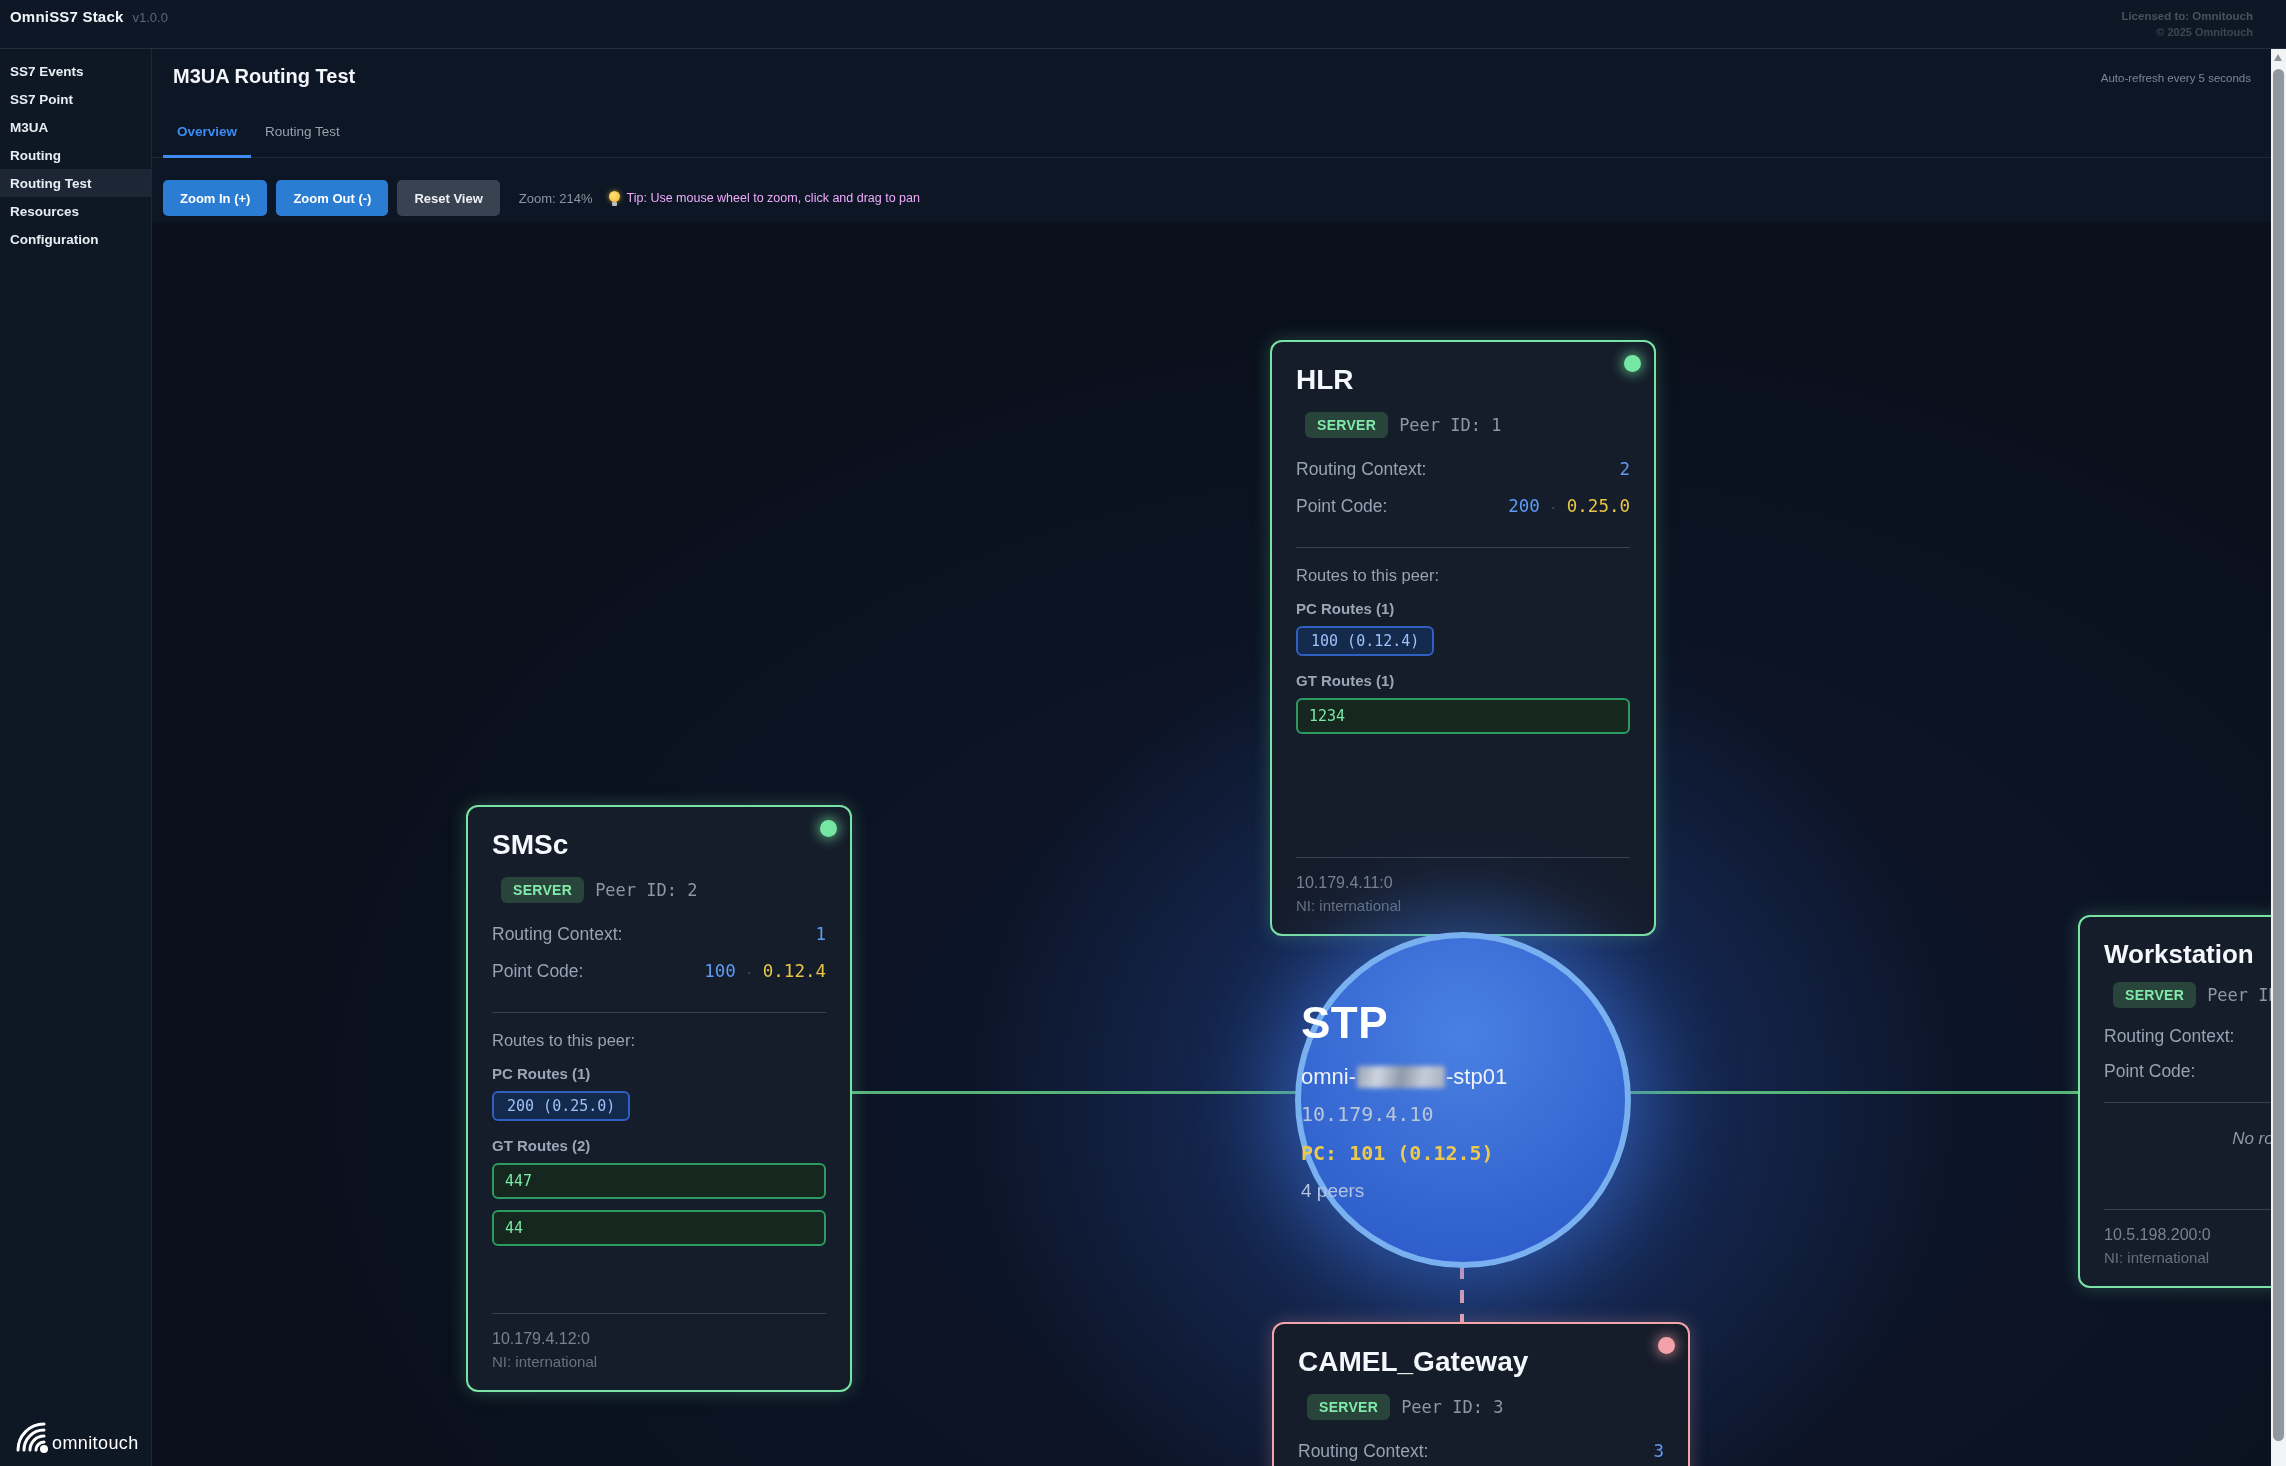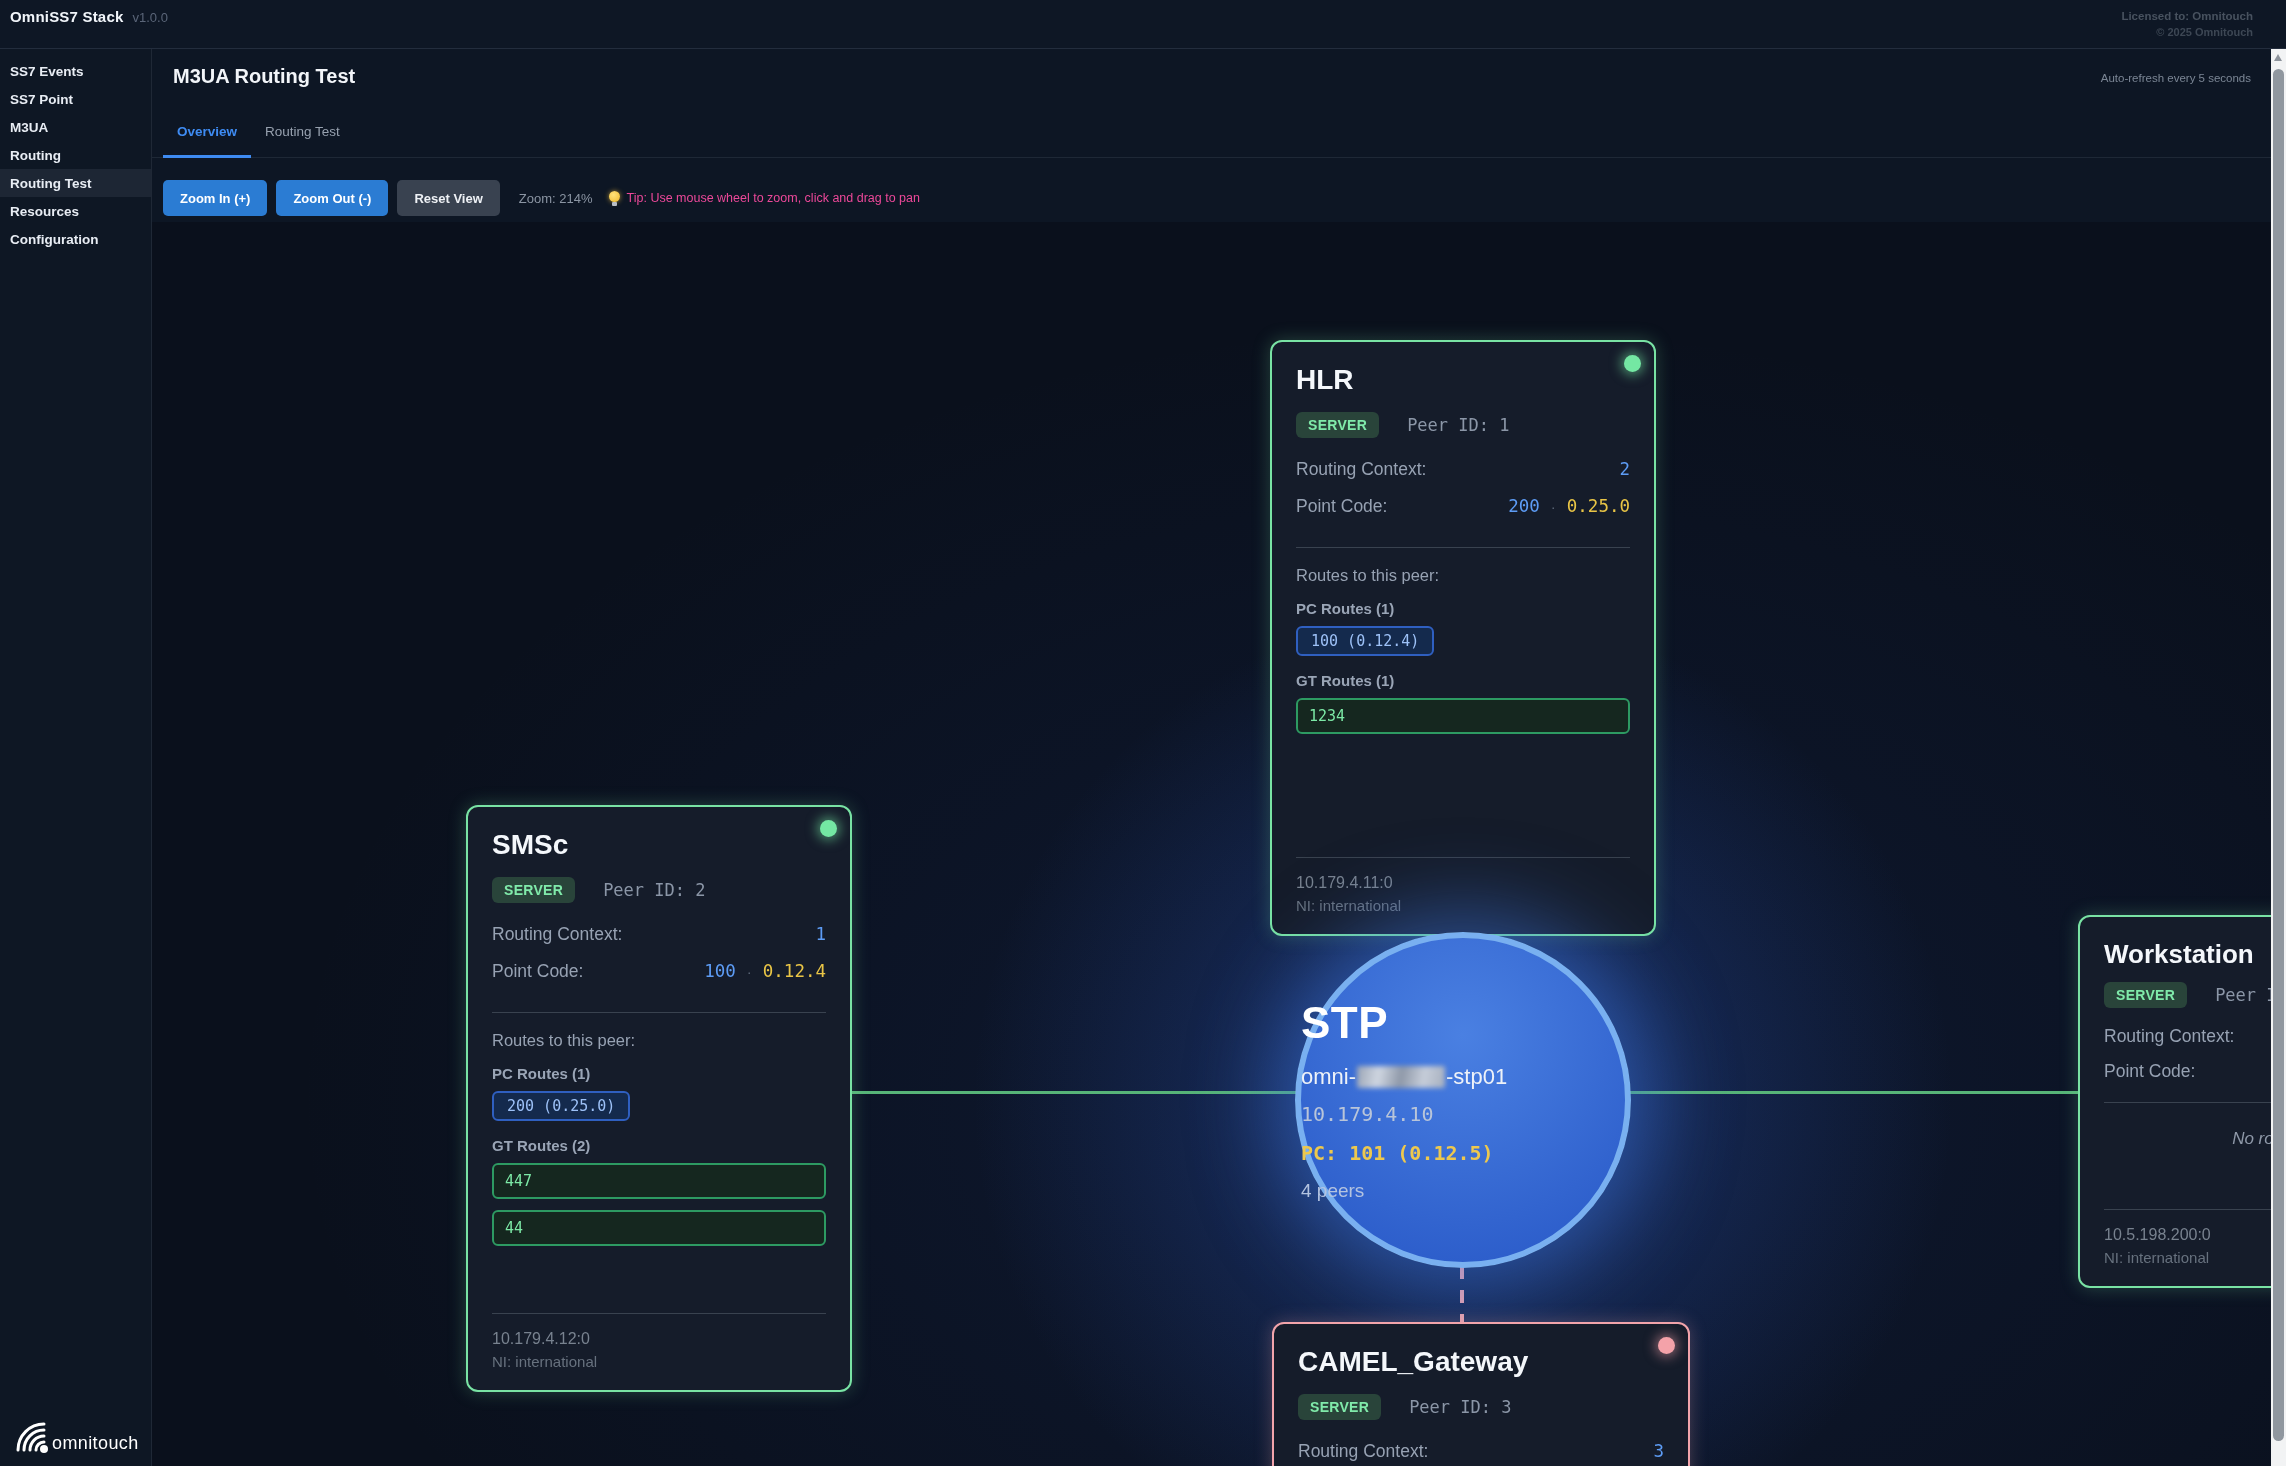--- a/index.html
+++ b/index.html
@@ -49,21 +49,21 @@
   .tab.active::after{ content:""; position:absolute; left:0; right:0; bottom:-1px; height:3px; background:#3e8bf2; }
 
   .toolbar{ display:flex; align-items:center; margin:22px 0 0 11px; }
   .btn{
     height:36px; padding:0 17px; border:none; border-radius:5px; cursor:pointer;
     background:#2b7cd3; color:#fff; font-family:"Liberation Sans",sans-serif;
     font-size:13px; font-weight:700; display:inline-flex; align-items:center; margin-right:9px;
   }
   .btn.secondary{ background:#394250; color:#eef1f5; }
   .zoom-level{ font-size:13px; color:#8b95a3; margin:0 16px 0 10px; }
-  .tip{ font-size:12.5px; color:#ec4899; display:flex; align-items:center; gap:7px; }
+  .tip{ font-size:12.5px; color:#f0abfc; display:flex; align-items:center; gap:7px; }
   .bulb-icon{ position:relative; width:11px; height:15px; display:inline-block; }
   .bulb-icon::before{ content:""; position:absolute; top:0; left:0; width:11px; height:11px; border-radius:50%;
     background:radial-gradient(circle at 40% 35%, #ffe27a, #f0b92d); box-shadow:0 0 5px rgba(240,190,60,.7); }
   .bulb-icon::after{ content:""; position:absolute; bottom:0; left:3px; width:5px; height:4px; background:#b9bec6; border-radius:1px; }
 
   
   .canvas{
     position:absolute; left:0; top:173px; right:0; bottom:0; overflow:hidden; cursor:grab;
     background:
       radial-gradient(700px 700px at 1311px 878px, rgba(47,95,205,.42), rgba(10,16,28,0) 70%),
@@ -80,21 +80,21 @@
     position:absolute; background:#151c2a; border:2px solid #79e3a4; border-radius:12px;
     box-shadow:0 0 18px rgba(121,227,164,.25); padding:20px 24px; color:#e8edf4;
     display:flex; flex-direction:column;
   }
   .node-card.pink{ border-color:#f2a4ab; box-shadow:0 0 18px rgba(242,164,171,.28); }
   .status-dot{ position:absolute; top:13px; right:13px; width:17px; height:17px; border-radius:50%;
     background:#74e8a3; box-shadow:0 0 12px 3px rgba(116,232,163,.55); }
   .pink .status-dot{ background:#f4a2a9; box-shadow:0 0 12px 3px rgba(244,162,169,.5); }
 
   .card-title{ font-size:28px; font-weight:700; color:#f4f7fb; margin:2px 0 16px; }
-  .badge-row{ display:flex; align-items:center; gap:28px; margin-bottom:21px; }
+  .badge-row{ display:flex; align-items:center; gap:11px; margin-bottom:21px;margin-left:9px; }
   .badge{ background:#29443a; color:#80eaaa; font-size:14px; font-weight:700; padding:5px 12px; border-radius:6px; letter-spacing:.3px;}
   .peer{ font-family:"DejaVu Sans Mono",monospace; font-size:17px; color:#8b96a7; }
 
   .kv{ display:flex; justify-content:space-between; align-items:baseline; margin-bottom:16px; font-size:17.5px; }
   .kv .k{ color:#97a2b3; }
   .mono{ font-family:"DejaVu Sans Mono",monospace; }
   .v-blue{ color:#5d9cf5; } .v-yellow{ color:#e9c546; }
   .pc-val{ display:flex; align-items:baseline; }
   .sep{ color:#5a6576; margin:0 11px; font-size:15px;}
 

